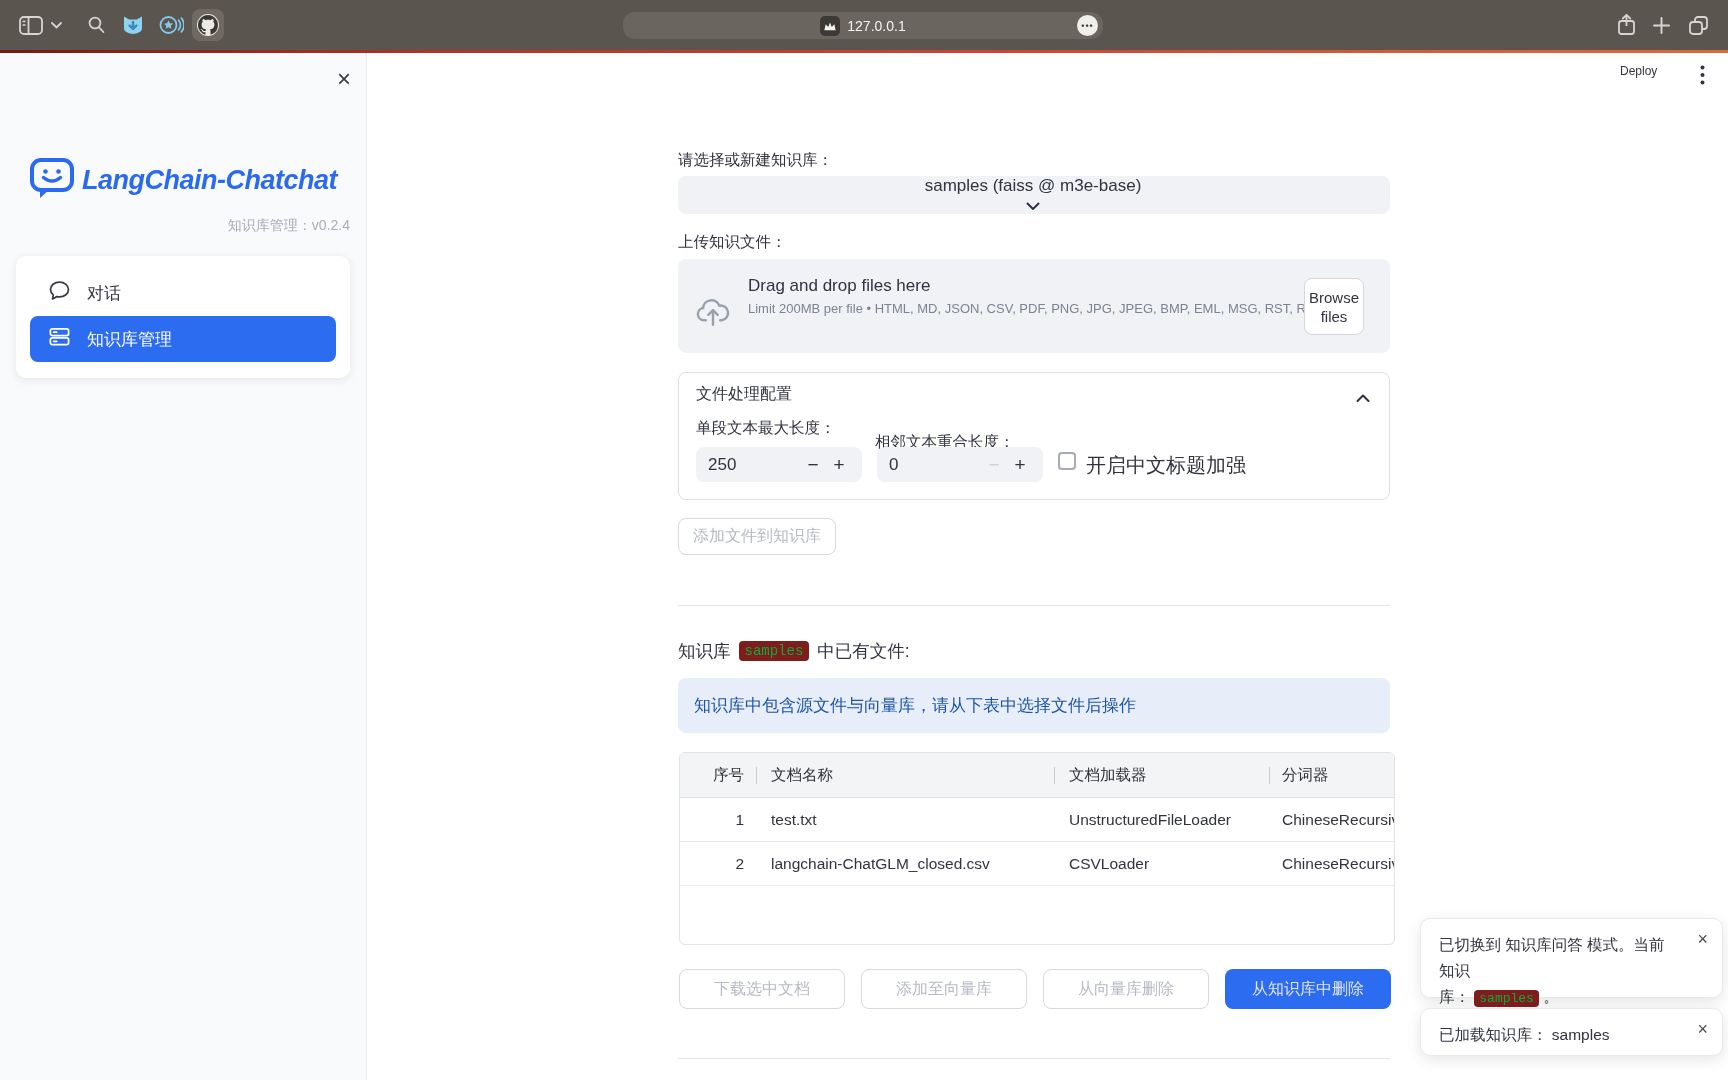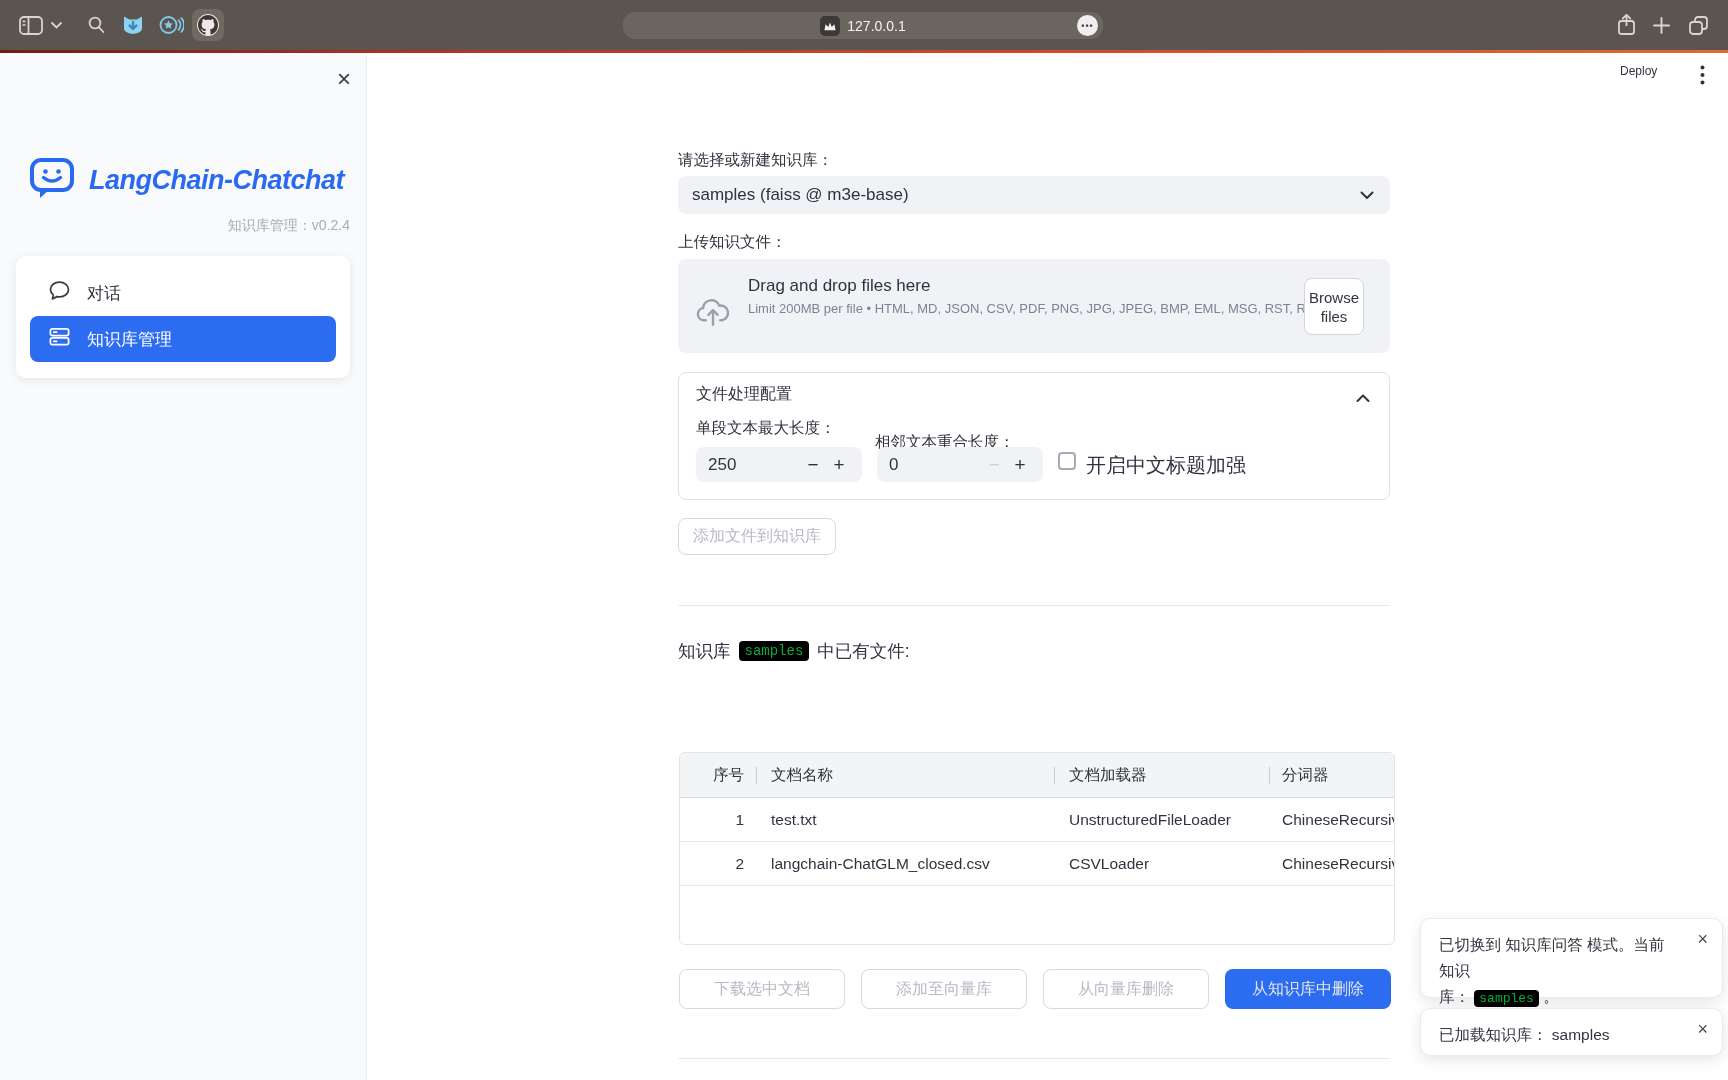--- a/index.html
+++ b/index.html
@@ -19,36 +19,36 @@
   .favicon { width:20px; height:20px; background:#3d3936; border-radius:5px; display:flex; align-items:center; justify-content:center; }
   .ellipsis-badge { position:absolute; right:5px; top:3px; width:21px; height:21px; border-radius:50%;
     background:#f1efed; color:#44403b; font-size:9px; letter-spacing:1px; display:flex; align-items:center; justify-content:center; font-weight:bold; }
   .chrome-btn { display:flex; align-items:center; justify-content:center; }
   .ext-active-bg { left:192px; top:9px; width:32px; height:32px; background:#6f6961; border-radius:8px; }
 
   
   .sidebar { left:0; top:53px; width:367px; height:1027px; background:#f9fafc; border-right:1px solid rgba(0,0,0,.05); }
   .sb-close { left:331px; top:66px; width:26px; height:26px; font-size:24px; font-weight:300; color:#3c3e46;
     display:flex; align-items:center; justify-content:center; cursor:pointer; }
-  .logo-row { left:29px; top:157px; display:flex; align-items:center; gap:14px; }
+  .logo-row { left:29px; top:157px; display:flex; align-items:center; gap:7px; }
   .logo-text { color:#2a6af0; font-size:27px; font-weight:bold; font-style:italic; letter-spacing:-0.5px; }
   .version { left:0; top:217px; width:350px; text-align:right; color:#a8adb5; font-size:14px; }
   .menu-card { left:16px; top:256px; width:334px; height:122px; background:#fff; border-radius:10px;
     box-shadow:0 2px 10px rgba(30,30,60,.09); padding:14px; }
   .menu-item { height:46px; display:flex; align-items:center; gap:16px; padding-left:18px; border-radius:8px; font-size:17px; color:#31333f; }
   .menu-item.active { background:#2b6cf0; color:#fff; font-weight:500; }
 
   
   .deploy { left:1620px; top:64px; width:56px; font-size:12px; color:#31333f; cursor:pointer; }
   .kebab { left:1692px; top:64px; width:20px; height:22px; cursor:pointer; display:flex; align-items:center; justify-content:center; }
 
   
   .w-label { font-size:15.5px; color:#31333f; }
   .selectbox { left:678px; top:176px; width:712px; height:38px; background:#f0f2f6; border-radius:8px;
-    display:flex; align-items:center; padding:0 16px 0 14px; font-size:17px; cursor:pointer; }
+    display:flex; align-items:center; padding:0 16px 0 14px; font-size:17px; cursor:pointer;flex-direction:column; }
   .selectbox .grow { flex:1; }
   .uploader { left:678px; top:259px; width:712px; height:94px; background:#f0f2f6; border-radius:8px; }
   .up-title { left:748px; top:276px; font-size:17px; color:#31333f; }
   .up-sub { left:748px; top:301px; font-size:13px; color:#7d8392; line-height:16.5px; }
   .browse-btn { left:1304px; top:278px; width:60px; height:57px; background:#fff; border:1px solid #d3d6dd; border-radius:8px;
     font-size:15px; color:#31333f; display:flex; align-items:center; justify-content:center; text-align:center; line-height:19px; cursor:pointer; }
   .expander { left:678px; top:372px; width:712px; height:128px; border:1px solid #dde0e5; border-radius:8px; background:#fff; }
   .exp-title { left:696px; top:384px; font-size:16px; font-weight:500; color:#31333f; }
   .exp-chevron { left:1356px; top:389px; cursor:pointer; }
   .numinput { top:447px; height:35px; background:#f0f2f6; border-radius:8px; display:flex; align-items:center; padding:0 10px 0 12px; }
@@ -58,21 +58,21 @@
   .checkbox { left:1058px; top:452px; width:18px; height:18px; border:2px solid #a5aab4; border-radius:4px; background:#fff; cursor:pointer; }
   .cb-label { left:1086px; top:452px; font-size:20px; color:#31333f; }
   .btn { border-radius:8px; font-size:16px; display:flex; align-items:center; justify-content:center; cursor:pointer; }
   .btn.secondary { background:#fff; border:1px solid #d6d9de; color:#31333f; }
   .btn.disabled { color:#b6bac3; }
   .btn.primary { background:#2b6cf0; color:#e5e5e5; border:none; }
   .divider { height:1px; background:#e5e7ea; }
 
   .kb-heading { left:678px; top:639px; font-size:17.5px; color:#31333f; display:flex; align-items:center; gap:8px; }
   .code { font-family:"Liberation Mono","DejaVu Sans Mono",monospace; font-size:14px; color:#09ab3b;
-    background:#000000; border-radius:4px; padding:2px 6px; }
+    background:#7f1d1d; border-radius:4px; padding:2px 6px; }
   .infobox { left:678px; top:678px; width:712px; height:55px; background:#e7eefa; border-radius:8px;
     display:flex; align-items:center; padding:0 16px; font-size:17px; color:#1c54a6; }
 
   
   .tbl { left:679px; top:752px; width:716px; height:193px; border:1px solid #e1e3e8; border-radius:6px; background:#fff; overflow:hidden; }
   .trow { display:flex; width:716px; }
   .thead { height:45px; background:#f3f4f5; border-bottom:1px solid #dadce1; }
   .tbody-row { height:44px; border-bottom:1px solid #e8e9ed; }
   .tc { display:flex; align-items:center; font-size:15.5px; color:#31333f; overflow:hidden; white-space:nowrap; }
   .c1 { width:76px; justify-content:flex-end; padding-right:12px; }
@@ -265,20 +265,21 @@
 
   <div class="abs btn secondary disabled" style="left:678px;top:518px;width:158px;height:37px">添加文件到知识库</div>
 
   <div class="abs divider" style="left:678px;top:605px;width:712px"></div>
 
   <div class="abs kb-heading">
     <span>知识库</span>
     <span class="code">samples</span>
     <span>中已有文件:</span>
   </div>
+  <div class="abs infobox">知识库中包含源文件与向量库，请从下表中选择文件后操作</div>
 
   <div class="abs tbl">
     <div class="trow thead">
       <div class="tc c1">序号</div>
       <div class="tc c2 sep">文档名称</div>
       <div class="tc c3 sep">文档加载器</div>
       <div class="tc c4 sep">分词器</div>
     </div>
     <div class="trow tbody-row">
       <div class="tc c1">1</div>

